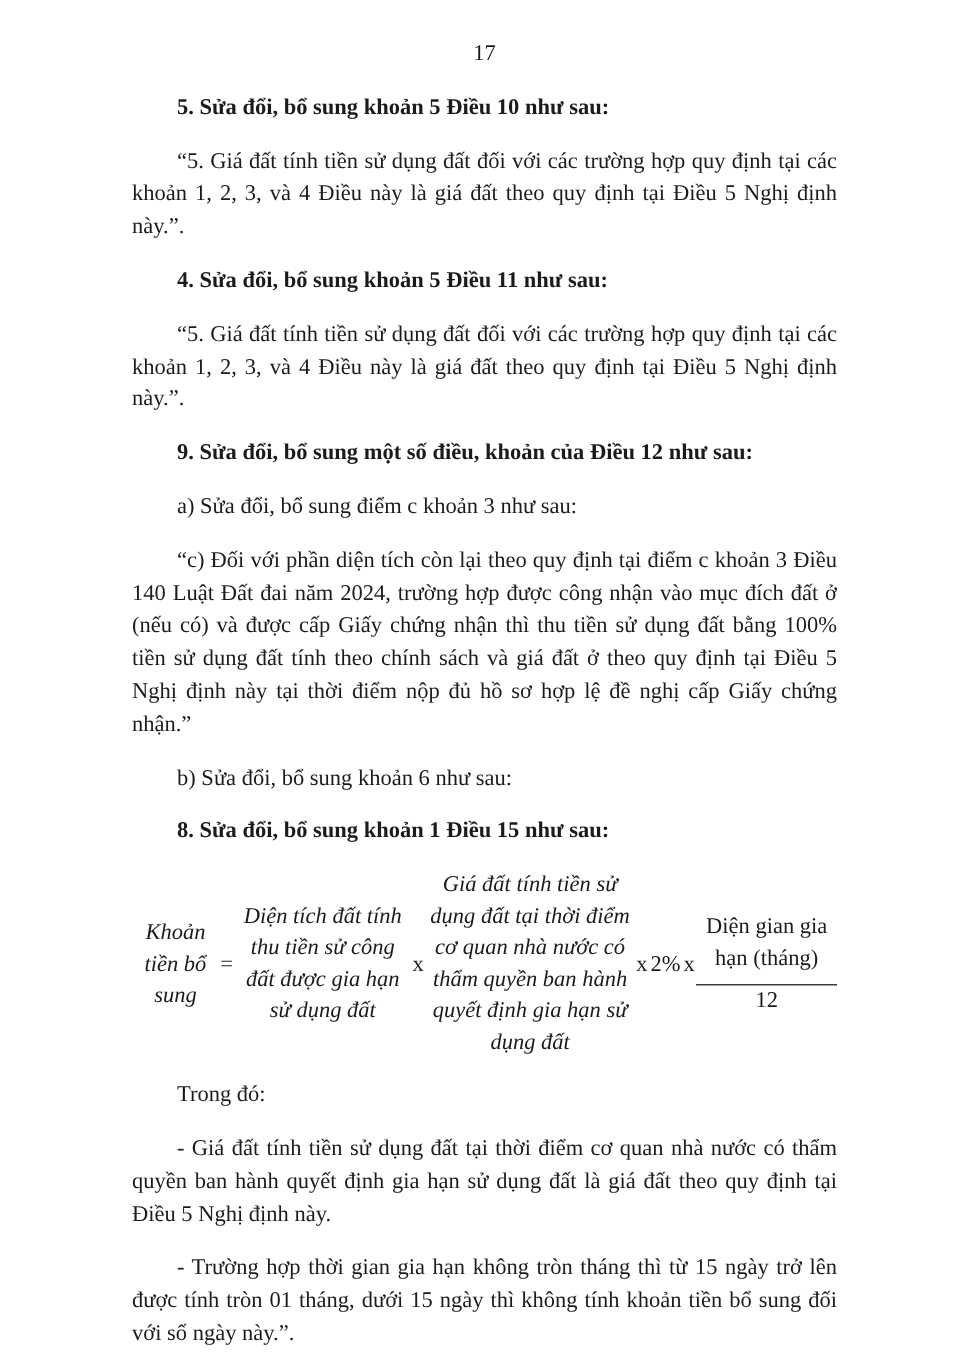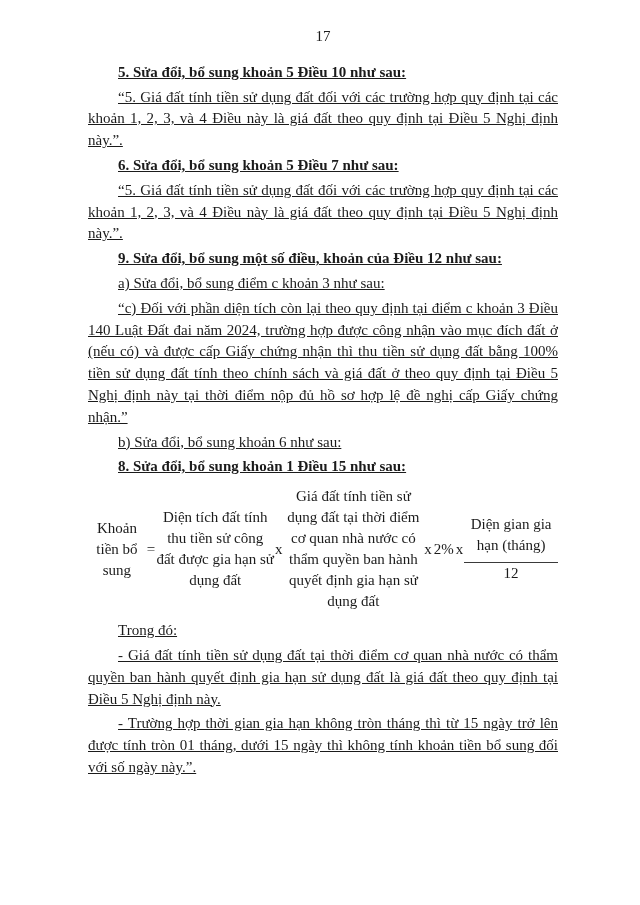--- a/index.html
+++ b/index.html
@@ -17,55 +17,54 @@
     padding: 26px 82px 0 88px;
     overflow: hidden;
     font-size: 15px;
     line-height: 21.8px;
   }
   .page-number {
     text-align: center;
     margin: 0 0 14px 0;
   }
   .heading, .para {
-    margin: 3px 0;
+    margin: 14px 0;
     text-indent: 30px;
-    text-decoration: underline;
   }
   .heading { font-weight: bold; }
   .para { text-align: justify; }
   .formula {
     display: flex;
     align-items: center;
     justify-content: space-between;
     margin: 8px 0;
     line-height: 21px;
     text-align: center;
   }
-  .f-cell { text-align: center; }
+  .f-cell { text-align: center; font-style: italic; }
   .f-c1 { width: 58px; }
   .f-c2 { width: 118px; }
   .f-c3 { width: 140px; }
   .f-op { flex: 0 0 auto; padding: 0 1px; }
   .f-frac { width: 94px; text-align: center; }
   .f-num { margin-bottom: 6px; }
   .f-bar { border-top: 1.5px solid #3a3a3a; height: 0; }
   .f-den { }
 </style>
 </head>
 <body>
 
 <div class="page">
 
   <div class="page-number">17</div>
 
   <p class="heading">5. Sửa đổi, bổ sung khoản 5 Điều 10 như sau:</p>
   <p class="para">“5. Giá đất tính tiền sử dụng đất đối với các trường hợp quy định tại các khoản 1, 2, 3, và 4 Điều này là giá đất theo quy định tại Điều 5 Nghị định này.”.</p>
 
-  <p class="heading">6. Sửa đổi, bổ sung khoản 5 Điều 7 như sau:</p>
+  <p class="heading">4. Sửa đổi, bổ sung khoản 5 Điều 11 như sau:</p>
   <p class="para">“5. Giá đất tính tiền sử dụng đất đối với các trường hợp quy định tại các khoản 1, 2, 3, và 4 Điều này là giá đất theo quy định tại Điều 5 Nghị định này.”.</p>
 
   <p class="heading">9. Sửa đổi, bổ sung một số điều, khoản của Điều 12 như sau:</p>
   <p class="para">a) Sửa đổi, bổ sung điểm c khoản 3 như sau:</p>
   <p class="para">“c) Đối với phần diện tích còn lại theo quy định tại điểm c khoản 3 Điều 140 Luật Đất đai năm 2024, trường hợp được công nhận vào mục đích đất ở (nếu có) và được cấp Giấy chứng nhận thì thu tiền sử dụng đất bằng 100% tiền sử dụng đất tính theo chính sách và giá đất ở theo quy định tại Điều 5 Nghị định này tại thời điểm nộp đủ hồ sơ hợp lệ đề nghị cấp Giấy chứng nhận.”</p>
   <p class="para">b) Sửa đổi, bổ sung khoản 6 như sau:</p>
 
   <p class="heading">8. Sửa đổi, bổ sung khoản 1 Điều 15 như sau:</p>
 
   <div class="formula">

